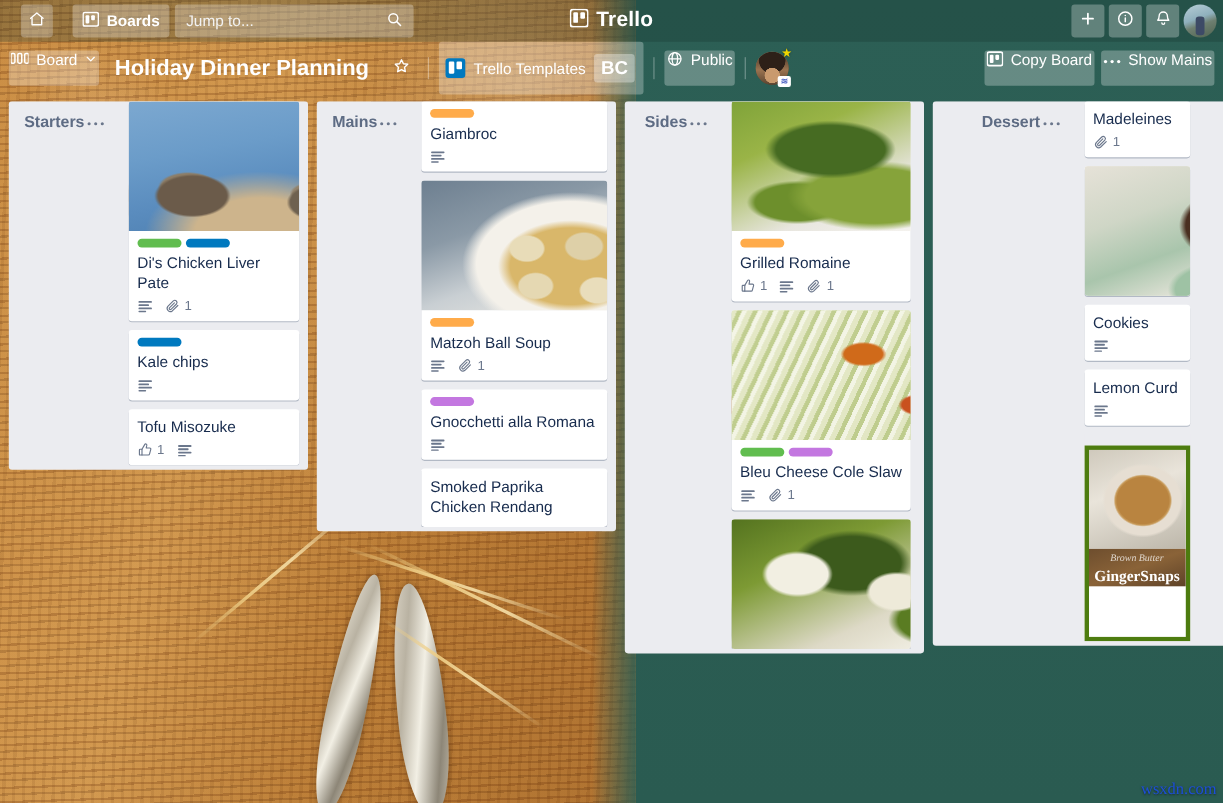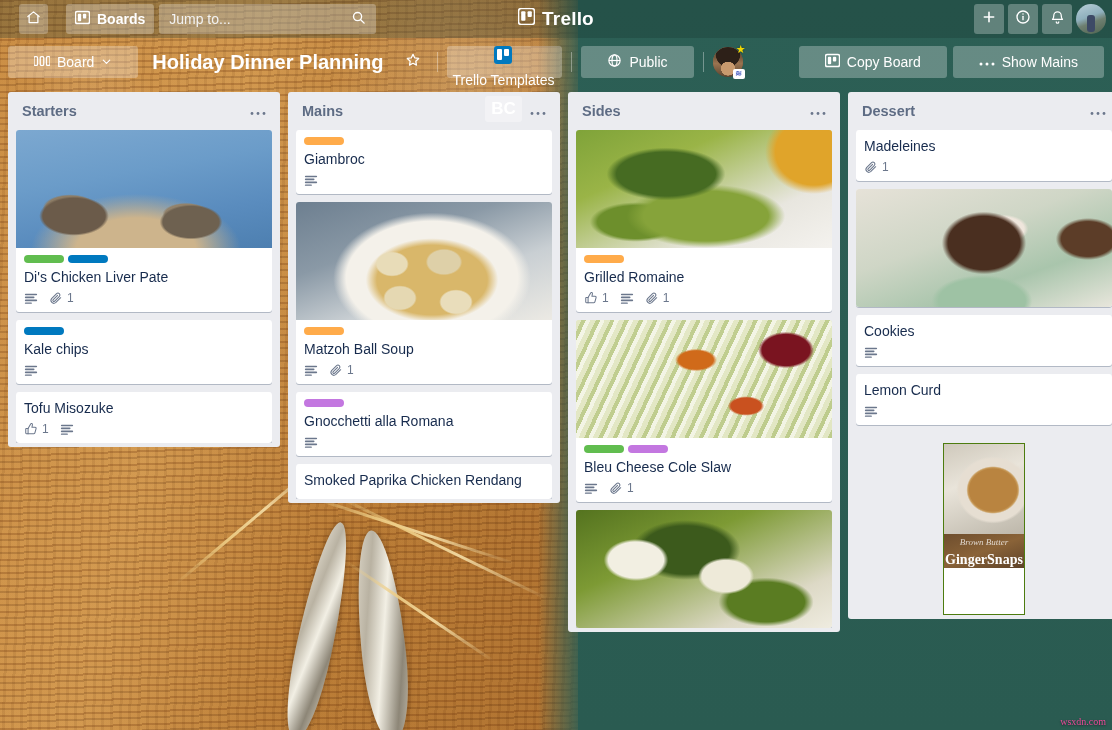--- a/index.html
+++ b/index.html
@@ -161,23 +161,23 @@
     width: 1112px; height: 48px;
     z-index: 20;
     display: flex;
     align-items: center;
     padding: 0 8px;
     gap: 4px;
   }
   .bb-btn {
     height: 32px;
     display: flex;
-    align-items: center;
+    align-items: flex-start;
     gap: 7px;
-    padding: 0 26px;
+    padding: 0 2px;
     border-radius: 3px;
     background: rgba(255,255,255,.28);
     color: #fff;
     font-size: 14px;
     cursor: pointer;
     white-space: nowrap;
   }
   #board-title {
     color: #fff;
     font-size: 20px;
@@ -194,32 +194,31 @@
     width: 30px; height: 32px;
     display: flex;
     align-items: center;
     justify-content: center;
     border-radius: 3px;
     color: #fff;
     font-size: 16px;
     cursor: pointer;
   }
   #team-chip {
-    height: 32px;
+    height: 48px;
     display: flex;
     align-items: center;
     gap: 8px;
     padding: 0 8px 0 6px;
     border-radius: 3px;
     background: rgba(255,255,255,.28);
     color: #fff;
     font-size: 14px;
     cursor: pointer;
     white-space: nowrap;
-    flex-direction: column;
   }
   .tmpl-logo {
     width: 18px; height: 18px;
     border-radius: 3px;
     background: #0079bf;
     position: relative;
     flex: none;
   }
   .tmpl-logo::before, .tmpl-logo::after {
     content: "";
@@ -299,21 +298,21 @@
     padding: 0 8px;
     overflow: hidden;
   }
   .list {
     flex: 0 0 272px;
     max-height: 624px;
     background: #ebecf0;
     border-radius: 3px;
     padding: 0 0 4px 0;
     display: flex;
-    flex-direction: column;
+    flex-direction: row;
     overflow: hidden;
     justify-content: center;
   }
   .list-header {
     height: 38px;
     display: flex;
     align-items: center;
     justify-content: space-between;
     padding: 0 12px 0 14px;
     flex: none;
@@ -429,22 +428,22 @@
       linear-gradient(160deg, #e6e2d8 0%, #cfd6c6 40%, #a9c5ac 70%, #e8e6dc 100%);
   }
   
   .cookie-card-inner {
     background: #ebecf0;
     padding: 10px 0 0 0;
     display: flex;
     justify-content: center;
   }
   .cookie-collage {
-    width: 82px;
-    border: 1px solid #4d7c0f;
+    width: 96px;
+    border: 4px solid #4d7c0f;
     background: #fff;
     overflow: hidden;
   }
   .cc-top {
     height: 90px;
     background:
       radial-gradient(ellipse 38px 34px at 49px 46px, #b98440 0 62%, #c79a59 66%, rgba(199,154,89,0) 70%),
       radial-gradient(ellipse 46px 42px at 49px 46px, #e6ded2 0 74%, rgba(230,222,210,0) 80%),
       linear-gradient(160deg, #cfc9bc 0%, #e9e4da 40%, #bdb7aa 100%);
   }
@@ -479,22 +478,22 @@
       radial-gradient(ellipse 22px 16px at 24px 18px, #f0e7d8 0 64%, rgba(240,231,216,0) 72%),
       radial-gradient(ellipse 22px 16px at 68px 16px, #efe6d6 0 64%, rgba(239,230,214,0) 72%),
       radial-gradient(ellipse 24px 17px at 46px 40px, #eae0cd 0 64%, rgba(234,224,205,0) 72%),
       linear-gradient(160deg, #d9cfbb 0%, #cabf a8 50%, #c5b9a0 100%);
   }
 
   #watermark {
     position: absolute;
     right: 6px; bottom: 3px;
     z-index: 40;
-    color: #ec4899;
-    font-size: 10px;
+    color: #1d4ed8;
+    font-size: 15px;
     font-family: "Liberation Serif", serif;
     text-shadow: 0 1px 2px rgba(0,0,0,.5);
     pointer-events: none;
     margin-top: 40px;
   }
 </style>
 </head>
 <body>
 
 <div id="board-bg"></div>

